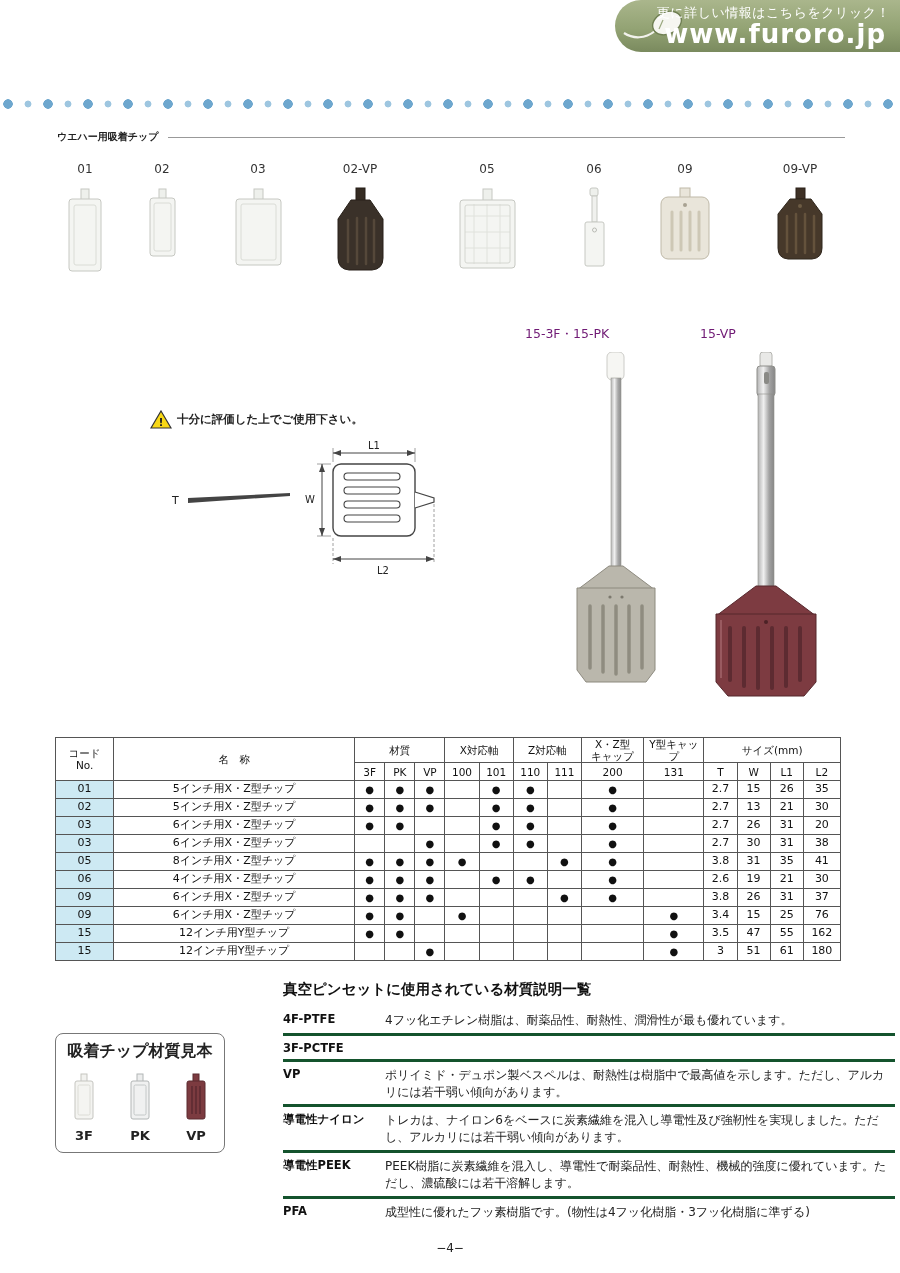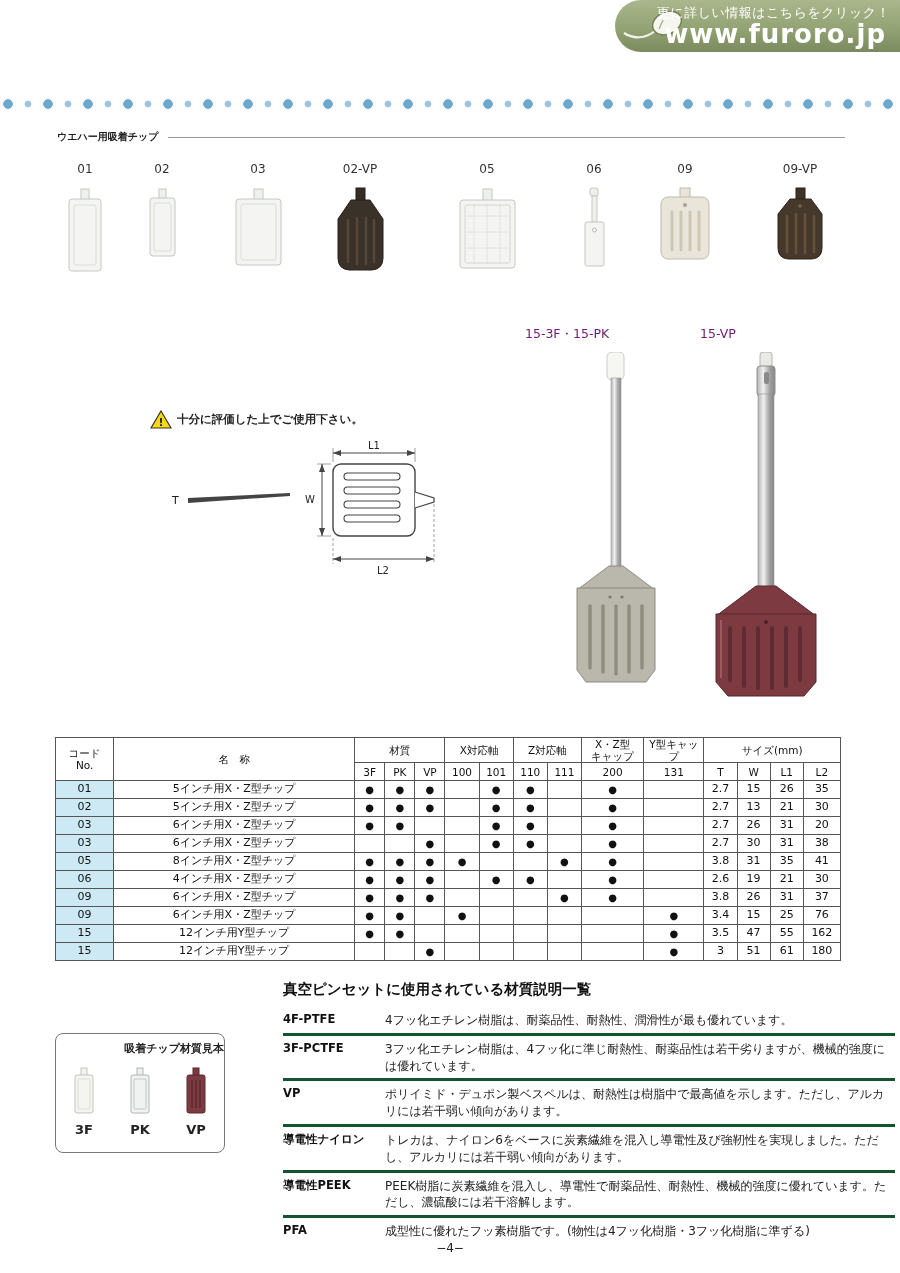--- a/index.html
+++ b/index.html
@@ -47,21 +47,21 @@
   table.spec-table td.mk{font-size:10px;}
   
   .materials{position:absolute;left:235px;top:980px;width:612px;margin-left:48px;}
   .materials h2{margin:0 0 8px;font-size:14.5px;color:#111;}
   .mat-row{display:flex;align-items:flex-start;border-bottom:3px solid #14532d;padding:5px 0 4px;}
   .mat-row:last-child{border-bottom:none;}
   .mat-label{width:102px;flex-shrink:0;font-weight:bold;font-size:11.5px;color:#111;}
   .mat-desc{font-size:12px;color:#222;line-height:1.4;}
   
   .sample-box{position:absolute;left:55px;top:1033px;width:168px;height:118px;border:1px solid #777;border-radius:8px;background:#fff;}
-  .sample-title{text-align:right;font-size:11px;font-weight:bold;padding-top:7px;color:#222;}
+  .sample-title{text-align:center;font-size:16px;font-weight:bold;padding-top:7px;color:#222;}
   .sample-chips{display:flex;justify-content:space-around;align-items:flex-end;margin-top:6px;height:56px;}
   .sample-labels{display:flex;justify-content:space-around;margin-top:4px;font-size:13px;font-weight:bold;color:#222;}
   .sample-labels span{width:33%;text-align:center;}
   
   .page-num{position:absolute;bottom:18px;left:0;right:0;text-align:center;font-size:12px;color:#222;}
 </style>
 </head>
 <body>
 
 <div class="banner">
@@ -509,21 +509,20 @@
 </div>
 
 <div class="materials">
   <h2>真空ピンセットに使用されている材質説明一覧</h2>
   <div class="mat-row">
     <div class="mat-label">4F-PTFE</div>
     <div class="mat-desc">4フッ化エチレン樹脂は、耐薬品性、耐熱性、潤滑性が最も優れています。</div>
   </div>
   <div class="mat-row">
     <div class="mat-label">3F-PCTFE</div>
-    <div class="mat-desc">3フッ化エチレン樹脂は、4フッ化に準じ耐熱性、耐薬品性は若干劣りますが、機械的強度には優れています。</div>
   </div>
   <div class="mat-row">
     <div class="mat-label">VP</div>
     <div class="mat-desc">ポリイミド・デュポン製ベスペルは、耐熱性は樹脂中で最高値を示します。ただし、アルカリには若干弱い傾向があります。</div>
   </div>
   <div class="mat-row">
     <div class="mat-label">導電性ナイロン</div>
     <div class="mat-desc">トレカは、ナイロン6をベースに炭素繊維を混入し導電性及び強靭性を実現しました。ただし、アルカリには若干弱い傾向があります。</div>
   </div>
   <div class="mat-row">

